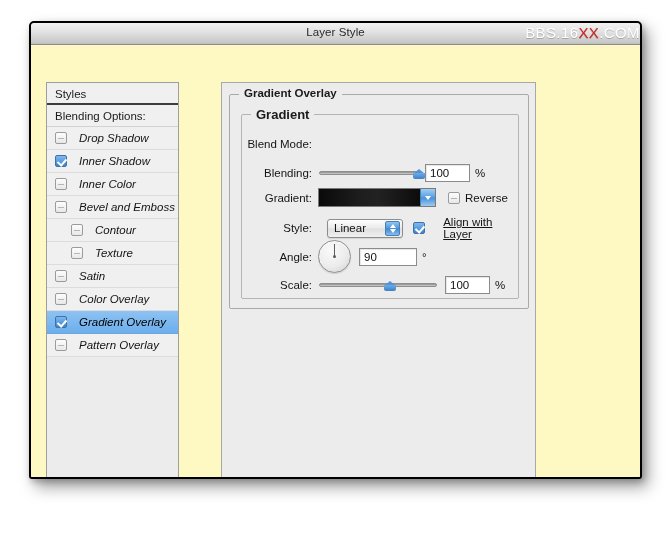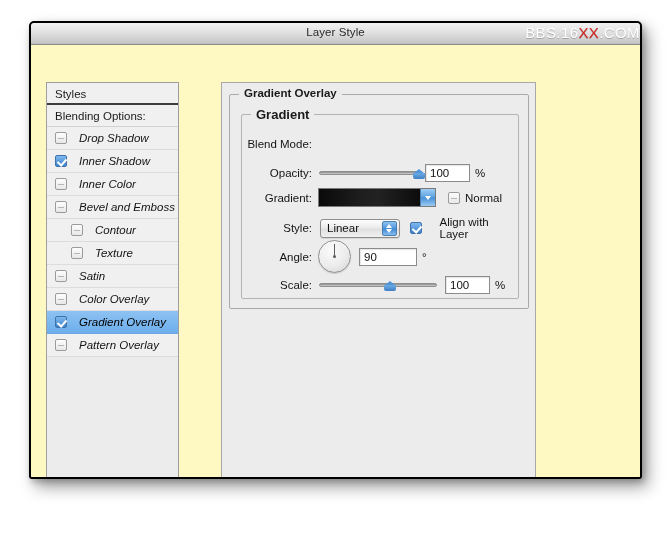--- a/index.html
+++ b/index.html
@@ -471,52 +471,52 @@
           <span class="gl">Gradient Overlay</span>
 
           <div class="group-inner">
             <span class="gl">Gradient</span>
 
             <div class="field-row" style="top:23px; left:0; width:100%;">
               <span class="fl" style="width:70px;">Blend Mode:</span>
             </div>
 
             <div class="field-row" style="top:49px; left:0; width:100%;">
-              <span class="fl" style="width:70px;">Opacity:</span>
+              <span class="fl" style="width:70px;">Blending:</span>
               <div class="slider" style="width:100px; margin-left:7px;">
                 <div class="track"></div>
                 <div class="knob" id="opacity-knob" style="left: 100%;"></div>
               </div>
               <input class="numfield" style="width: 45px; margin-left: 6px;" value="100">
               <span class="unit" style="margin-left:5px;">%</span>
             </div>
 
             <div class="field-row" style="top:73px; left:0; width:100%;">
               <span class="fl" style="width:70px;">Gradient:</span>
               <div class="grad-swatch" style="width:118px; margin-left:6px;">
                 <div class="fill"></div>
                 <div class="drop">
                     <i></i>
                   </div>
               </div>
               <span class="cb empty" style="margin-left:12px;"></span>
-              <span style="margin-left:5px;">Normal</span>
+              <span style="margin-left:5px;">Reverse</span>
             </div>
 
             <div class="field-row" style="top:101px; left:0; width:100%;">
               <span class="fl" style="width:70px;">Style:</span>
-              <div class="popup" style="width:82px; margin-left:8px;">
+              <div class="popup" style="width:82px; margin-left:15px;">
                 <span>Linear</span>
                 <span class="arrows">
                     <i class="up"></i>
                     <i class="dn"></i>
                   </span>
               </div>
               <span class="cb checked" style="margin-left:10px;"></span>
-              <span style="margin-left:18px;">Align with Layer</span>
+              <span style="margin-left:18px;text-decoration:underline;">Align with Layer</span>
             </div>
 
             <div class="field-row" style="top:125px; left:0; width:100%;">
               <span class="fl" style="width:70px;">Angle:</span>
               <div class="dial" style="margin-left:6px;">
                 <div class="needle" id="angle-needle" style="transform: rotate(0deg); transform-origin: 50% 13.5px;"></div>
                 <div class="hub"></div>
               </div>
               <input class="numfield" style="width: 58px; margin-left: 8px;" value="90">
               <span class="unit" style="margin-left:5px;">°</span>

